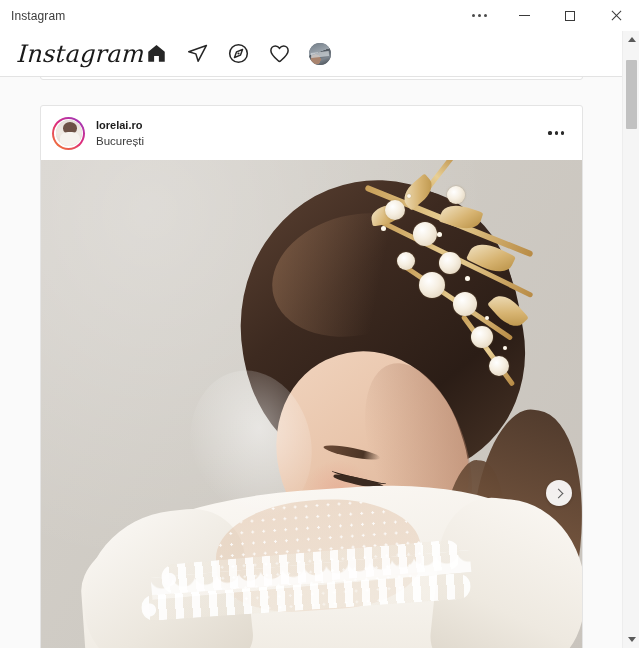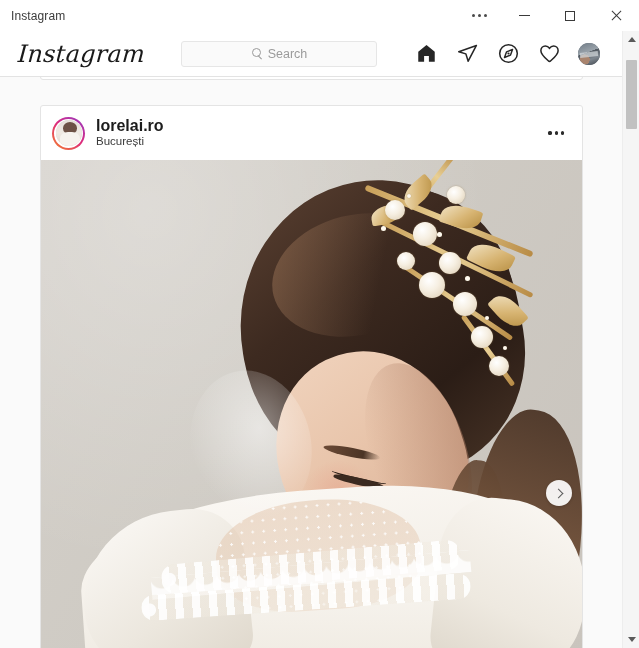--- a/index.html
+++ b/index.html
@@ -124,21 +124,21 @@
     width:100%; height:100%; border-radius:50%; overflow:hidden; position:relative;
     background:#ddd8d2;
   }
   .post-avatar .p1 { position:absolute; inset:0;
     background: linear-gradient(180deg,#e6e1da 0%, #efeae3 48%, #e1dbd3 100%); }
   .post-avatar .p2 { position:absolute; left:7px; top:2px; width:14px; height:12px;
     background:#6d5246; border-radius:50% 50% 45% 45%; }
   .post-avatar .p3 { position:absolute; left:4px; top:12px; width:20px; height:16px;
     background:#f6f3ee; border-radius:40% 40% 10% 10%; }
   .post-meta { margin-left:11px; display:flex; flex-direction:column; justify-content:center; }
-  .post-user { font-size:16px; font-weight:bold; color:#1c1c1c; line-height:15px; }
+  .post-user { font-size:11px; font-weight:bold; color:#1c1c1c; line-height:15px; }
   .post-loc  { font-size:11.5px; color:#3a3a3a; line-height:15px; margin-top:1px; }
   .post-more { margin-left:auto; padding:4px 6px; display:flex; gap:3px; }
   .post-more i { width:3.2px; height:3.2px; border-radius:50%; background:#2b2b2b; display:block; }
 
   
   .photo { position:relative; width:543px; height:506px; overflow:hidden; background:#cfcbc5; }
   .bg-wall { position:absolute; inset:0;
     background: linear-gradient(120deg,#d4d0ca 0%, #cfcbc4 40%, #c9c4bd 100%); }
   .bg-wall2 { position:absolute; left:0; top:0; width:100%; height:100%;
     background: radial-gradient(ellipse at 20% 10%, rgba(255,255,255,.28) 0%, rgba(255,255,255,0) 55%); }
@@ -273,26 +273,20 @@
       <span class="max-glyph"></span>
     </div>
     <div class="tb-btn">
       <span class="close-glyph"></span>
     </div>
   </div>
 
   <div class="navbar">
     <div class="logo">Instagram</div>
 
-    <div class="nav-mid">
-      <div class="search-box">
-        <span class="search-icon"></span>
-        <span class="search-ph" title="Search">Search</span>
-      </div>
-    </div>
 
     <div class="nav-icons">
       <div class="nav-ico">
         <svg width="23" height="23" viewBox="0 0 24 24" aria-hidden="true">
           <path d="M12 3.2 3.4 10.2v10.4h6.1v-6.1h5v6.1h6.1V10.2z" fill="#262626"></path>
         </svg>
       </div>
       <div class="nav-ico">
         <svg width="23" height="23" viewBox="0 0 24 24" aria-hidden="true">
           <path d="M21.3 3.6 2.9 10.1l7.4 2.3 2.4 7.6z" fill="none" stroke="#262626" stroke-width="1.6" stroke-linejoin="round"></path>

